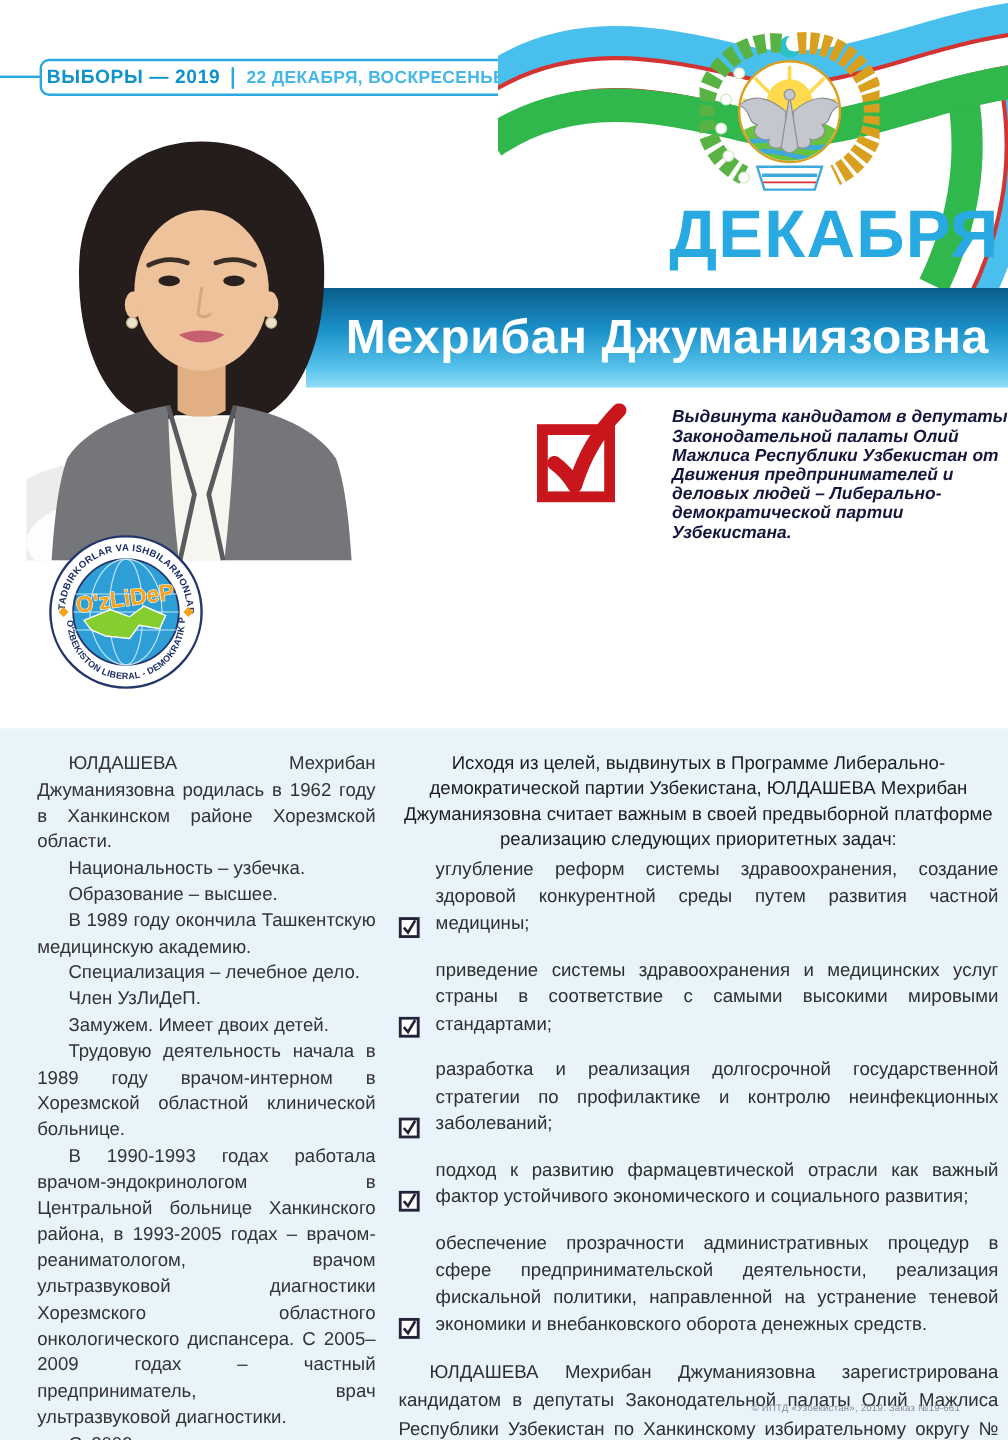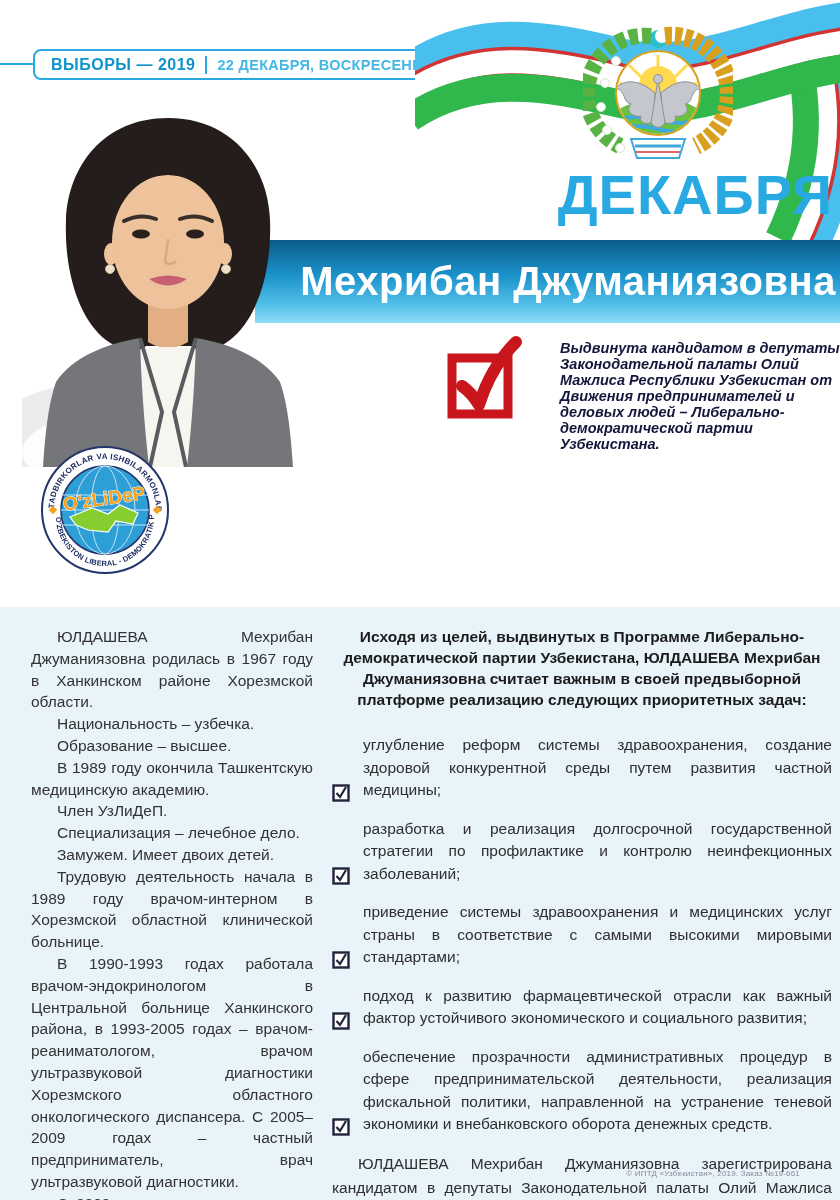--- a/index.html
+++ b/index.html
@@ -10,39 +10,39 @@
     -webkit-font-smoothing:antialiased;
   }
   
   .content-bg{position:absolute;left:0;top:607px;width:840px;height:593px;background:#e8f3fa;}
   
   .topline{position:absolute;left:0;top:63px;width:523px;height:2px;background:#2aa9e1;}
   
   .badge{
     position:absolute;left:33px;top:49px;height:31px;background:#fff;
     border:2px solid #2aa9e1;border-radius:8px;display:flex;align-items:center;
-    padding:0 16px;box-sizing:border-box;gap:10px;white-space:nowrap;
+    padding:0 4px;box-sizing:border-box;gap:10px;white-space:nowrap;
   }
   .badge-left{font-weight:bold;font-size:16px;letter-spacing:.5px;color:#0f93cc;}
   .badge-sep{width:2px;height:18px;background:#2aa9e1;}
   .badge-right{font-weight:bold;font-size:14.5px;letter-spacing:.3px;color:#45b7e6;}
   
   .ribbon{position:absolute;left:415px;top:0;width:425px;height:285px;}
   .emblem{position:absolute;left:583px;top:23px;width:150px;height:150px;}
   
   .surname{
     position:absolute;right:7px;top:163px;width:600px;text-align:right;
     font-size:56px;font-weight:bold;color:#29a9e2;letter-spacing:1px;line-height:64px;
   }
   .name-band{
     position:absolute;left:255px;top:240px;width:585px;height:83px;z-index:1;
     background:linear-gradient(180deg,#0a5c8c 0%,#1b91c9 42%,#52bfe9 78%,#8fdef7 100%);
   }
   .name-band .given{
-    position:absolute;right:4px;top:0;width:560px;height:83px;line-height:83px;
+    position:absolute;right:16px;top:0;width:560px;height:83px;line-height:83px;
     text-align:right;font-size:40px;font-weight:bold;color:#ffffff;letter-spacing:.5px;
   }
   
   .portrait{position:absolute;left:22px;top:92px;width:292px;height:375px;z-index:2;}
   
   .nomination{position:absolute;left:446px;top:332px;width:390px;height:110px;z-index:2;}
   .red-check{position:absolute;left:0;top:4px;width:80px;height:86px;}
   .nomination-text{
     position:absolute;left:76px;top:8px;width:288px;
     font-size:14.5px;line-height:16px;font-weight:bold;font-style:italic;color:#16163c;margin-left:38px;
@@ -58,22 +58,22 @@
   
   .party-logo{position:absolute;left:40px;top:445px;width:130px;height:130px;z-index:3;}
   
   .bio{
     position:absolute;left:31px;top:626px;width:282px;
     font-size:15.5px;line-height:21.8px;color:#333;text-align:justify;
   }
   .bio p{margin:0;text-indent:26px;}
   .platform{position:absolute;left:332px;top:626px;width:500px;color:#2f2f2f;}
   .platform .intro{
-    text-align:center;font-weight:bold;font-size:15.5px;line-height:21px;
-    color:#1c1c1c;margin:0 0 24px 0;
+    text-align:center;font-weight:normal;font-size:15.5px;line-height:21px;
+    color:#1c1c1c;margin:0 0 4px 0;
   }
   .item{display:flex;margin-bottom:16px;align-items:flex-end;}
   .item .box{flex:0 0 18px;margin-top:2px;}
   .item .txt{flex:1;margin-left:13px;font-size:15.5px;line-height:22.5px;text-align:justify;}
   .registration{
     margin-top:16px;font-size:15.5px;line-height:24px;text-align:justify;text-indent:26px;
   }
   .imprint{
     position:absolute;right:40px;top:1169px;font-size:8px;color:#8a8a9a;letter-spacing:.2px;
   }
@@ -228,26 +228,26 @@
     <text font-size="7.5" font-weight="bold" fill="#1d2d62" letter-spacing="0.2">
       <textPath href="#arcBottom" startOffset="0%">O'ZBEKISTON LIBERAL - DEMOKRATIK PARTIYASI</textPath>
     </text>
     <rect x="10" y="62" width="6" height="6" fill="#f6a21c" transform="rotate(45 13 65)"></rect>
     <rect x="114" y="62" width="6" height="6" fill="#f6a21c" transform="rotate(45 117 65)"></rect>
     <text x="65" y="60" text-anchor="middle" transform="rotate(-8 65 60)" font-size="19" font-weight="bold" fill="#f6a21c" stroke="#ffffff" stroke-width="0.9" style="paint-order:stroke">O'zLiDeP</text>
     <path d="M30,72 L52,63 L68,69 L80,60 L98,68 L93,79 L76,76 L68,87 L48,85 L36,80 Z" fill="#86ce2f" stroke="#ffffff" stroke-width="1.2"></path>
   </svg>
 
   <div class="bio">
-    <p>ЮЛДАШЕВА Мехрибан Джуманиязовна родилась в 1967 году в Ханкинском районе Хорезмской области.</p>
+    <p>ЮЛДАШЕВА Мехрибан Джуманиязовна родилась в 1962 году в Ханкинском районе Хорезмской области.</p>
     <p>Национальность – узбечка.</p>
     <p>Образование – высшее.</p>
     <p>В 1989 году окончила Ташкентскую медицинскую академию.</p>
+    <p>Специализация – лечебное дело.</p>
     <p>Член УзЛиДеП.</p>
-    <p>Специализация – лечебное дело.</p>
     <p>Замужем. Имеет двоих детей.</p>
     <p>Трудовую деятельность начала в 1989 году врачом-интерном в Хорезмской областной клинической больнице.</p>
     <p>В 1990-1993 годах работала врачом-эндокринологом в Центральной больнице Ханкинского района, в 1993-2005 годах – врачом-реаниматологом, врачом ультразвуковой диагностики Хорезмского областного онкологического диспансера. С 2005–2009 годах – частный предприниматель, врач ультразвуковой диагностики.</p>
     <p>С 2009 года по настоящее время является руководителем частного предприятия «Шифокор Юлдашева Мехрибан» в Ургенче.</p>
   </div>
 
   <div class="platform">
     <p class="intro">Исходя из целей, выдвинутых в Программе Либерально-демократической партии Узбекистана, ЮЛДАШЕВА Мехрибан Джуманиязовна считает важным в своей предвыборной платформе реализацию следующих приоритетных задач:</p>
 
     <div class="item">
@@ -255,34 +255,34 @@
           <rect x="1.5" y="1.5" width="15" height="15" fill="#ffffff" stroke="#23233a" stroke-width="2.4"></rect>
           <path d="M4.5,9 L8,13 L14,3" stroke="#23233a" stroke-width="2.2" fill="none"></path>
         </svg>
       <div class="txt">углубление реформ системы здравоохранения, создание здоровой конкурентной среды путем развития частной медицины;</div>
     </div>
     <div class="item">
       <svg class="box" width="18" height="18" viewBox="0 0 18 18">
           <rect x="1.5" y="1.5" width="15" height="15" fill="#ffffff" stroke="#23233a" stroke-width="2.4"></rect>
           <path d="M4.5,9 L8,13 L14,3" stroke="#23233a" stroke-width="2.2" fill="none"></path>
         </svg>
+      <div class="txt">приведение системы здравоохранения и медицинских услуг страны в соответствие с самыми высокими мировыми стандартами;</div>
+    </div>
+    <div class="item">
+      <svg class="box" width="18" height="18" viewBox="0 0 18 18">
+          <rect x="1.5" y="1.5" width="15" height="15" fill="#ffffff" stroke="#23233a" stroke-width="2.4"></rect>
+          <path d="M4.5,9 L8,13 L14,3" stroke="#23233a" stroke-width="2.2" fill="none"></path>
+        </svg>
       <div class="txt">разработка и реализация долгосрочной государственной стратегии по профилактике и контролю неинфекционных заболеваний;</div>
     </div>
     <div class="item">
       <svg class="box" width="18" height="18" viewBox="0 0 18 18">
           <rect x="1.5" y="1.5" width="15" height="15" fill="#ffffff" stroke="#23233a" stroke-width="2.4"></rect>
           <path d="M4.5,9 L8,13 L14,3" stroke="#23233a" stroke-width="2.2" fill="none"></path>
         </svg>
-      <div class="txt">приведение системы здравоохранения и медицинских услуг страны в соответствие с самыми высокими мировыми стандартами;</div>
-    </div>
-    <div class="item">
-      <svg class="box" width="18" height="18" viewBox="0 0 18 18">
-          <rect x="1.5" y="1.5" width="15" height="15" fill="#ffffff" stroke="#23233a" stroke-width="2.4"></rect>
-          <path d="M4.5,9 L8,13 L14,3" stroke="#23233a" stroke-width="2.2" fill="none"></path>
-        </svg>
       <div class="txt">подход к развитию фармацевтической отрасли как важный фактор устойчивого экономического и социального развития;</div>
     </div>
     <div class="item">
       <svg class="box" width="18" height="18" viewBox="0 0 18 18">
           <rect x="1.5" y="1.5" width="15" height="15" fill="#ffffff" stroke="#23233a" stroke-width="2.4"></rect>
           <path d="M4.5,9 L8,13 L14,3" stroke="#23233a" stroke-width="2.2" fill="none"></path>
         </svg>
       <div class="txt">обеспечение прозрачности административных процедур в сфере предпринимательской деятельности, реализация фискальной политики, направленной на устранение теневой экономики и внебанковского оборота денежных средств.</div>
     </div>
 

